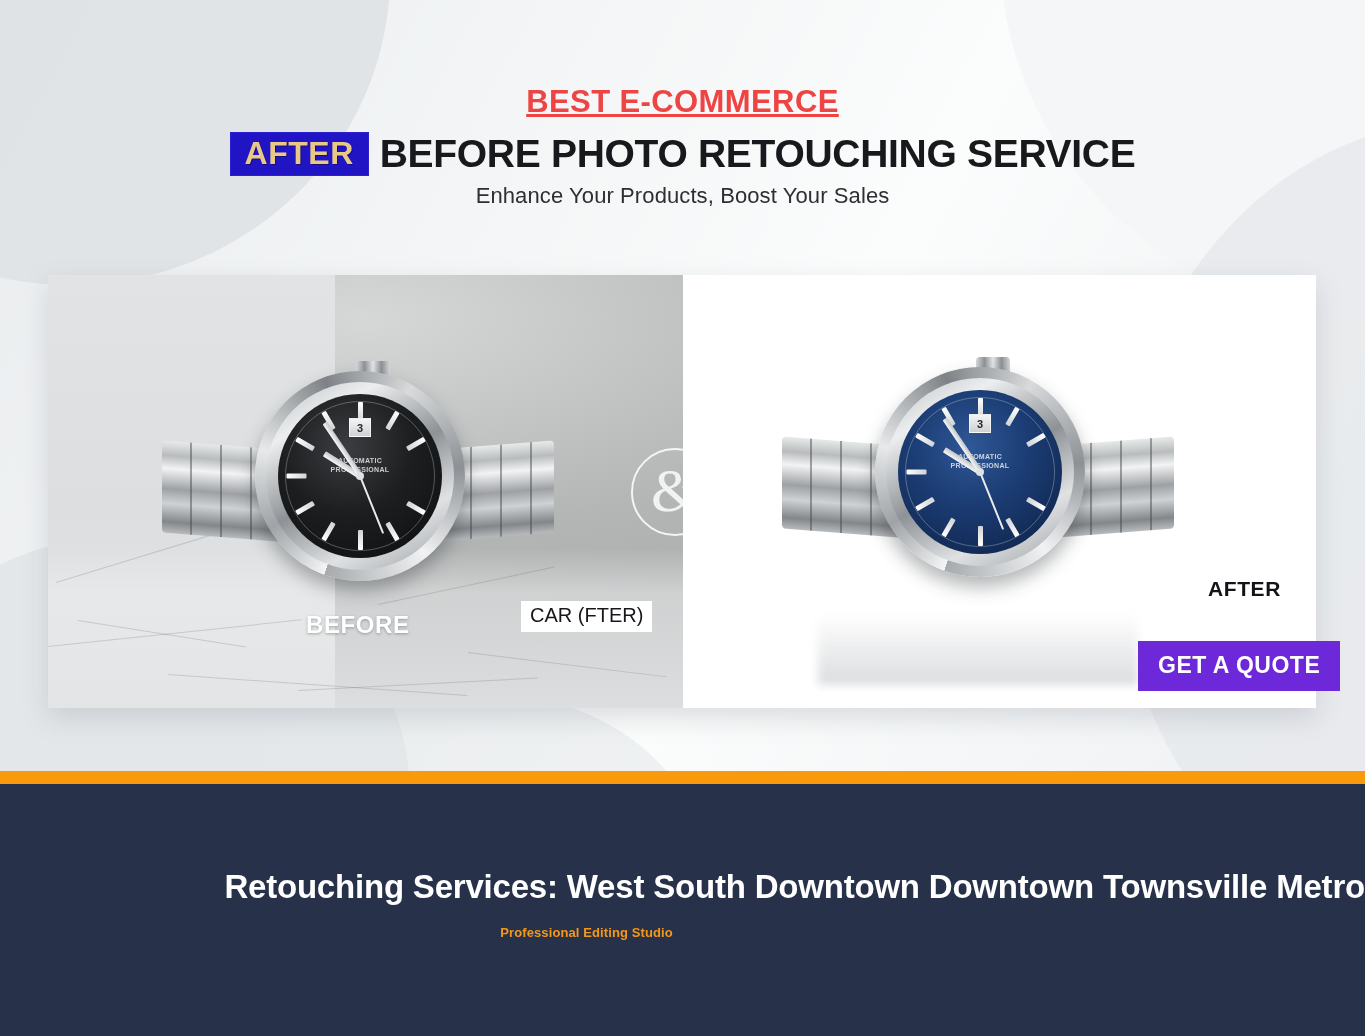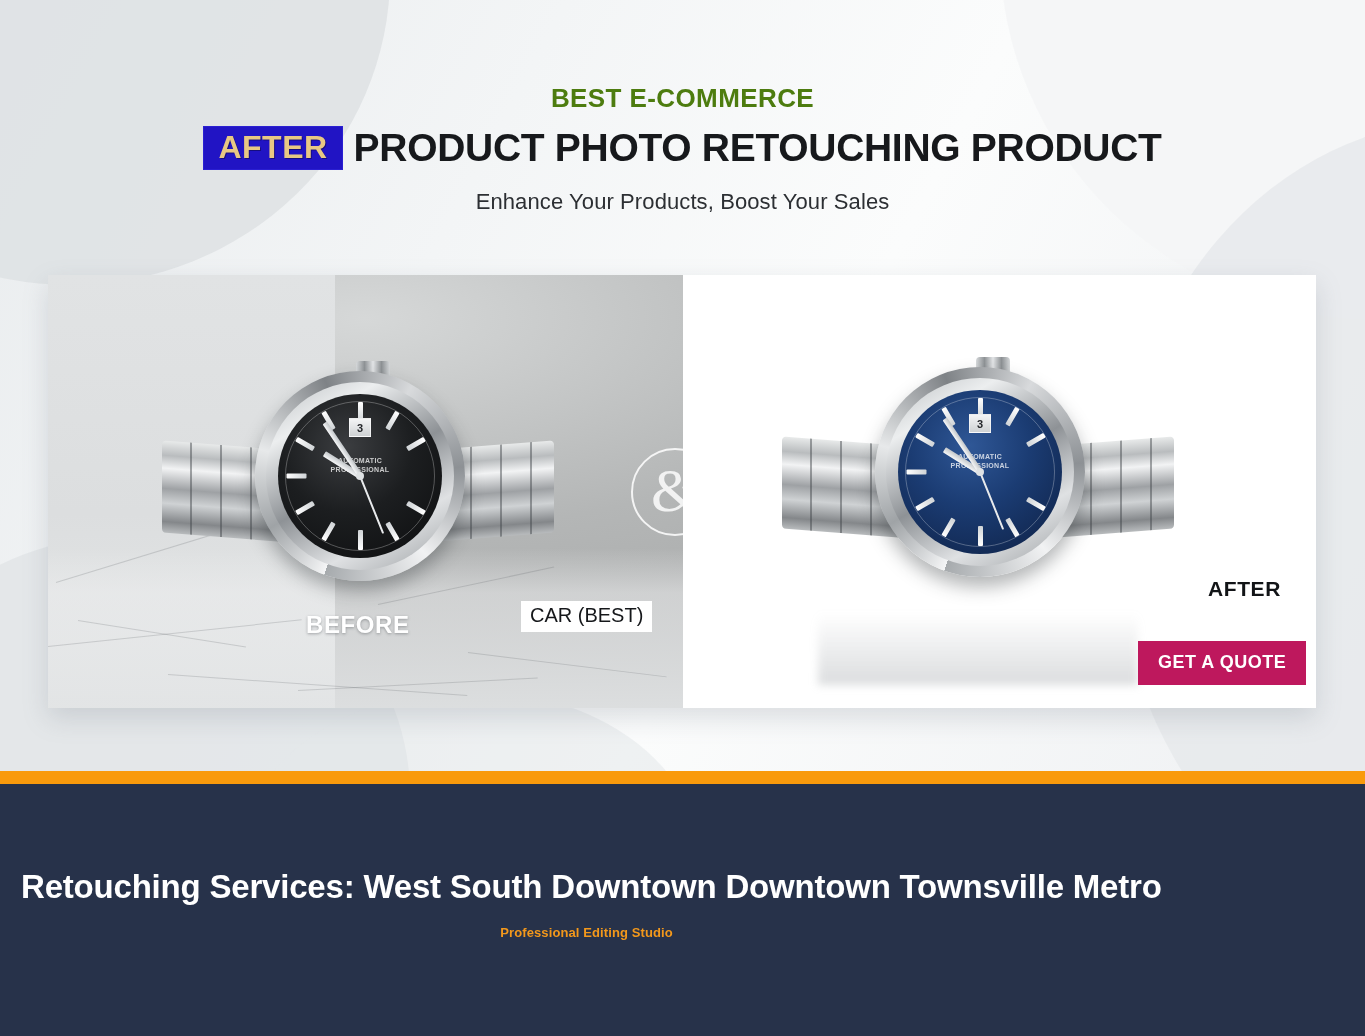--- a/index.html
+++ b/index.html
@@ -41,25 +41,26 @@
 
   
   #headings {
     position: absolute;
     left: 0; top: 84px;
     width: 1365px;
     text-align: center;
     z-index: 6;
   }
   #eyebrow {
-    font-size: 26px;
+    font-size: 31px;
     font-weight: bold;
     letter-spacing: .4px;
-    color: #4d7c0f;
+    color: #ef4444;
     line-height: 1.15;
+    text-decoration: underline;
   }
   #title-row {
     margin-top: 12px;
     display: flex;
     align-items: center;
     justify-content: center;
     gap: 11px;
   }
   #best-badge {
     background: #2114c4;
@@ -73,21 +74,21 @@
     border: 1px solid #2a1fd2;
   }
   #main-title {
     font-size: 39px;
     font-weight: bold;
     letter-spacing: -.3px;
     color: #17191c;
     white-space: nowrap;
   }
   #subtitle {
-    margin-top: 19px;
+    margin-top: 7px;
     font-size: 22px;
     color: #2c2f33;
     letter-spacing: .1px;
   }
 
   
   #ba-card {
     position: absolute;
     left: 48px; top: 275px;
     width: 1268px;
@@ -316,23 +317,23 @@
     color: #ffffff;
     font-size: 18px;
     font-weight: bold;
     letter-spacing: .4px;
     padding: 8px 17px 9px 17px;
     z-index: 9;
   }
   #quote-btn {
     position: absolute;
     left: 1138px; top: 641px;
-    background: #be185d;
+    background: #6d28d9;
     color: #ffffff;
-    font-size: 18px;
+    font-size: 23px;
     font-weight: bold;
     letter-spacing: .5px;
     padding: 11px 20px 12px 20px;
     z-index: 9;
     cursor: pointer;
     border: none;
     font-family: "Liberation Sans", sans-serif;
   }
 
   
@@ -345,21 +346,21 @@
   #footer {
     position: absolute;
     left: 0; top: 784px;
     width: 1365px; height: 252px;
     background: #27324a;
   }
   #footer-title {
     position: absolute;
     left: 0; top: 84px;
     width: 1365px;
-    text-align: left;
+    text-align: right;
     color: #ffffff;
     font-size: 33px;
     font-weight: bold;
     letter-spacing: -.2px;
     padding-left: 21px;
   }
   #footer-sub {
     position: absolute;
     left: 0; top: 141px;
     width: 1173px;
@@ -380,21 +381,21 @@
     <div class="blob blob-b"></div>
     <div class="blob blob-c"></div>
     <div class="blob blob-d"></div>
     <div class="blob blob-e"></div>
   </div>
 
   <div id="headings">
     <div id="eyebrow">BEST E-COMMERCE</div>
     <div id="title-row">
       <span id="best-badge">AFTER</span>
-      <span id="main-title">PRODUCT PHOTO RETOUCHING PRODUCT</span>
+      <span id="main-title">BEFORE PHOTO RETOUCHING SERVICE</span>
     </div>
     <div id="subtitle">Enhance Your Products, Boost Your Sales</div>
   </div>
 
   <div id="ba-card">
 
     <div id="panel-before">
       <div id="before-light-slab"></div>
       <div id="before-table">
         <div class="scratch" style="left:8px;  top:34px;  width:210px; transform:rotate(-17deg);"></div>
@@ -499,21 +500,21 @@
         <div class="reflection"></div>
       </div>
     </div>
 
     <div id="monogram">
       <span id="monogram-glyph">&amp;</span>
     </div>
   </div>
 
   <div id="label-before">BEFORE</div>
-  <div id="label-car">CAR (BEST)</div>
+  <div id="label-car">CAR (FTER)</div>
   <div id="label-after">AFTER</div>
   <button id="quote-btn">GET A QUOTE</button>
 
   <div id="accent-bar"></div>
   <div id="footer">
     <div id="footer-title">Retouching Services: West South Downtown Downtown Townsville Metro</div>
     <div id="footer-sub">Professional Editing Studio</div>
   </div>
 
 </div>

